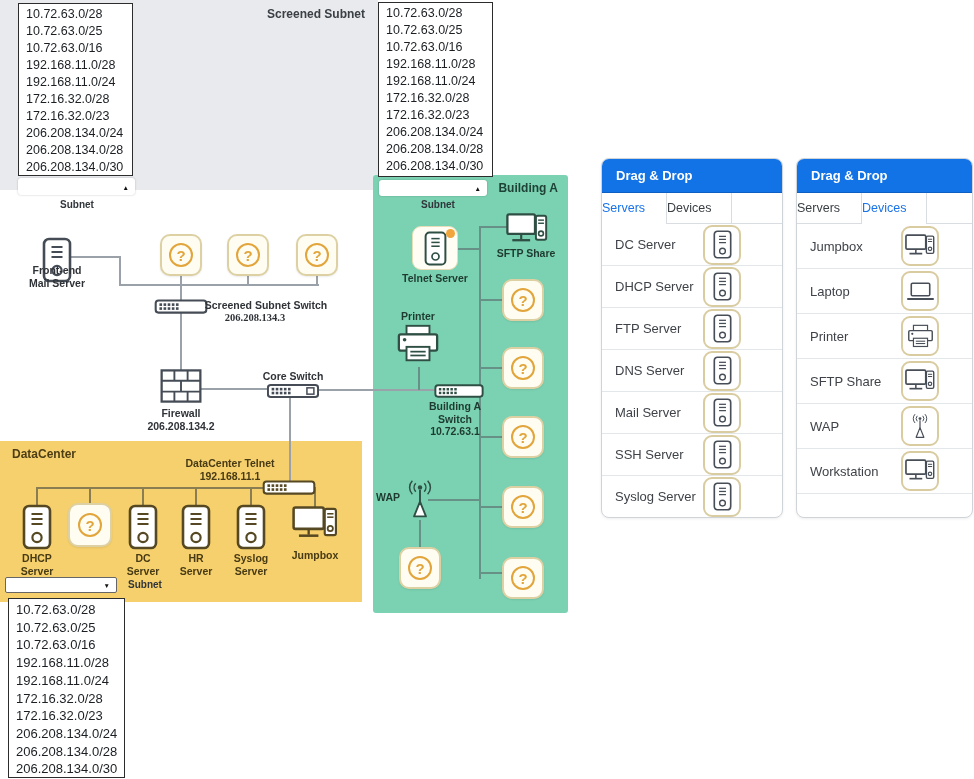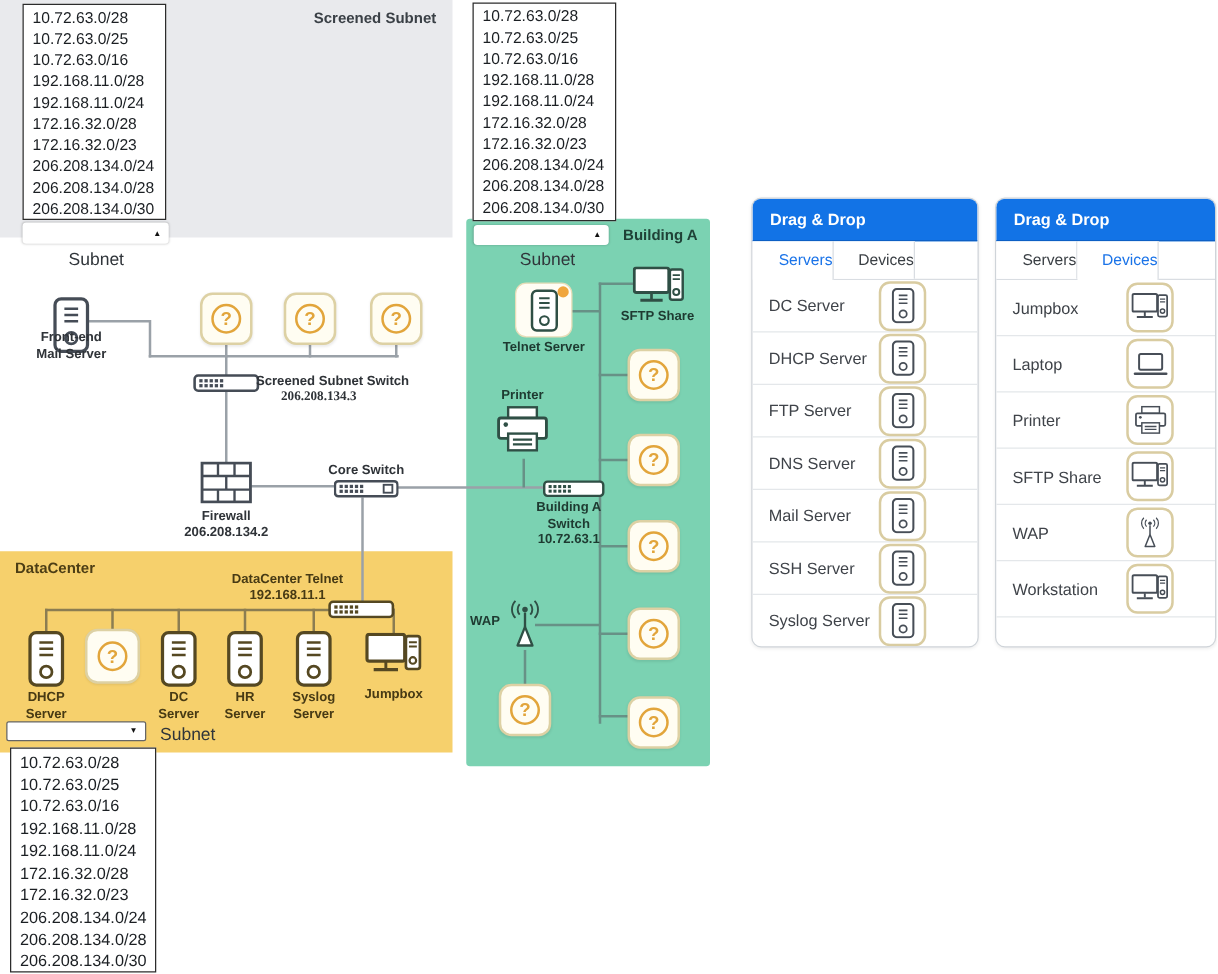--- a/index.html
+++ b/index.html
@@ -1,21 +1,21 @@
 <!DOCTYPE html>
 <html><head>
 <meta charset="utf-8">
 <style>
   html,body{margin:0;padding:0;}
   body{width:974px;height:779px;font-family:"Liberation Sans",sans-serif;background:#fff;}
   #canvas{position:relative;width:974px;height:779px;background:#fff;overflow:hidden;}
 
   
   .region{position:absolute;}
-  .region-screened{left:0;top:170;width:362px;height:190px;background:#e9eaed;}
+  .region-screened{left:0;top:170;width:362px;height:190px;background:#e9eaed;padding-left:16px;}
   .region-building{left:373px;top:175px;width:195px;height:438px;background:#7bd2b2;border-radius:3px;}
   .region-datacenter{left:0;top:441px;width:362px;height:161px;background:#f6d06c;}
   .rtitle{position:absolute;font-size:12px;font-weight:bold;}
   .rtitle-screened{top:7px;right:13px;color:#3a4046;}
   .rtitle-building{top:6px;right:10px;color:#1f4237;}
   .rtitle-datacenter{top:6px;left:12px;color:#4d3e15;}
 
   
   .ln{position:absolute;background:#9aa1a8;}
   .ln.dc{background:#8b7d52;}
@@ -46,29 +46,29 @@
            display:flex;align-items:center;justify-content:center;box-sizing:border-box;}
   .baddot{position:absolute;top:2px;right:2px;width:9px;height:9px;border-radius:50%;background:#f0a63c;}
 
   
   .slist{position:absolute;background:#fff;border:1.6px solid #2c2c2c;box-sizing:border-box;padding-top:2px;z-index:30;}
   .slist .opt{font-size:12.5px;color:#1b1f23;padding-left:7px;line-height:17px;white-space:nowrap;}
   .slist.dcl1 .opt{font-size:13px;line-height:17.7px;}
   .sbar{position:absolute;background:#fff;border-radius:3px;box-sizing:border-box;z-index:29;box-shadow:0 0 2px rgba(0,0,0,.25);}
   .sbar .arr{position:absolute;right:6px;top:50%;transform:translateY(-50%);font-size:6.5px;color:#111;}
   .sbar.plain{border-radius:2px;border:1px solid #666;box-shadow:none;}
-  .sublabel{position:absolute;font-size:14px;font-weight:normal;color:#30353a;text-align:center;z-index:29;}
+  .sublabel{position:absolute;font-size:10px;font-weight:bold;color:#30353a;text-align:center;z-index:29;}
 
   
   .panel{position:absolute;top:158px;height:360px;background:#fff;border:1px solid #cfd4d9;border-radius:8px;
          box-sizing:border-box;overflow:hidden;box-shadow:0 1px 3px rgba(0,0,0,.07);}
   .phead{height:33px;background:#1273e6;color:#fff;font-weight:bold;font-size:13px;line-height:33px;padding-left:14px;
          border-bottom:1px solid #0d5fc4;}
   .ptabs{display:flex;height:31px;border-bottom:1px solid #d9dde2;box-sizing:border-box;}
-  .ptab{width:65px;text-align:right;font-size:12.5px;line-height:30px;color:#3a3f44;border-right:1px solid #d9dde2;
+  .ptab{width:65px;text-align:left;font-size:12.5px;line-height:30px;color:#3a3f44;border-right:1px solid #d9dde2;
         box-sizing:border-box;background:#fff;cursor:default;}
   .ptab.active{color:#1a73e8;height:31px;margin-bottom:-1px;position:relative;z-index:2;background:#fff;}
   .prow{display:flex;align-items:center;justify-content:space-between;height:42px;border-bottom:1px solid #e4e7ea;
         box-sizing:border-box;}
   .panel1 .prow{padding:0 41px 0 13px;}
   .panel1 .prow:last-child{border-bottom:none;}
   .panel2 .prow{height:45px;padding:0 33px 0 13px;}
   .plabel{font-size:13px;color:#3f4349;}
   .pibox{width:38px;height:40px;border:2px solid #d9cca1;border-radius:9px;background:#fff;display:flex;
          align-items:center;justify-content:center;box-sizing:border-box;}

